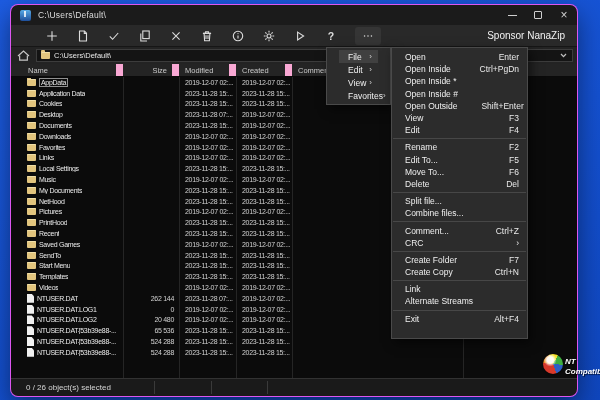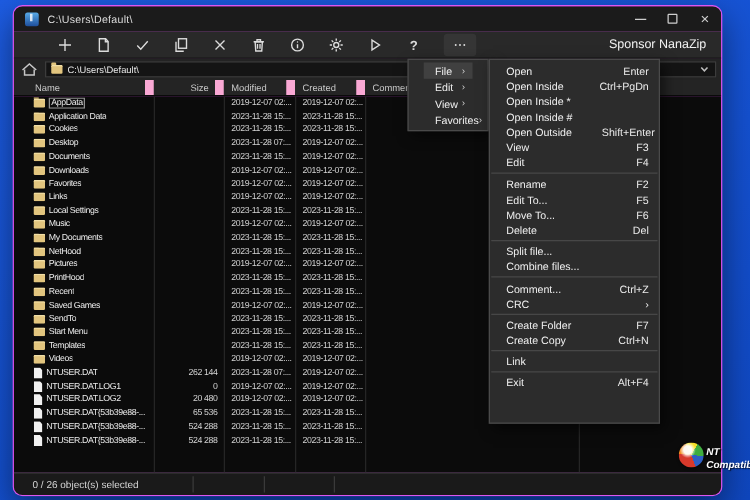--- a/index.html
+++ b/index.html
@@ -652,20 +652,24 @@
       </div>
       <div class="mi">
         <span class="mi-label">Create Copy</span>
         <span class="mi-right">Ctrl+N</span>
       </div>
       <div class="mi-sep"></div>
       <div class="mi">
         <span class="mi-label">Link</span>
         <span class="mi-right"></span>
       </div>
+      <div class="mi">
+        <span class="mi-label">Alternate Streams</span>
+        <span class="mi-right"></span>
+      </div>
       <div class="mi-sep"></div>
       <div class="mi">
         <span class="mi-label">Exit</span>
         <span class="mi-right">Alt+F4</span>
       </div>
     </div>
 
 </div>
 
 <div class="nt-logo">

